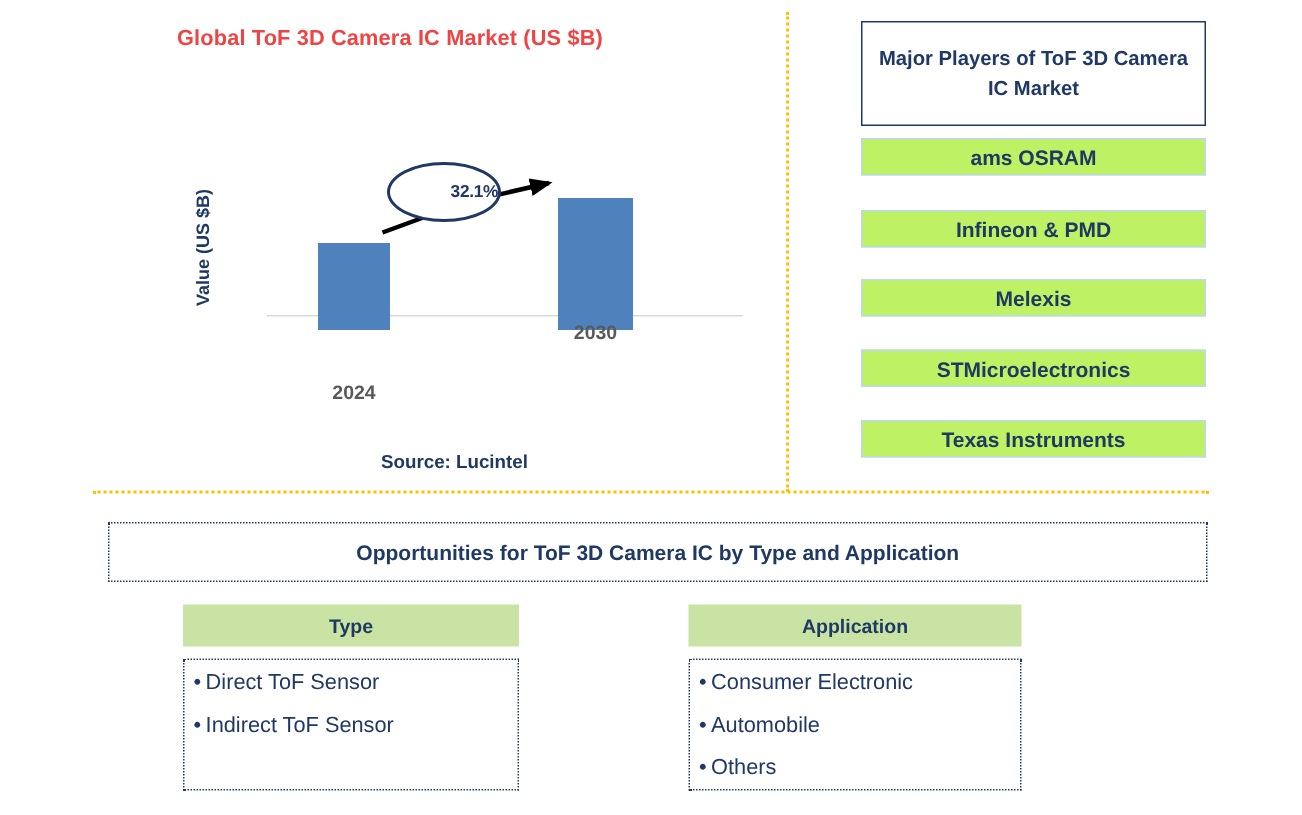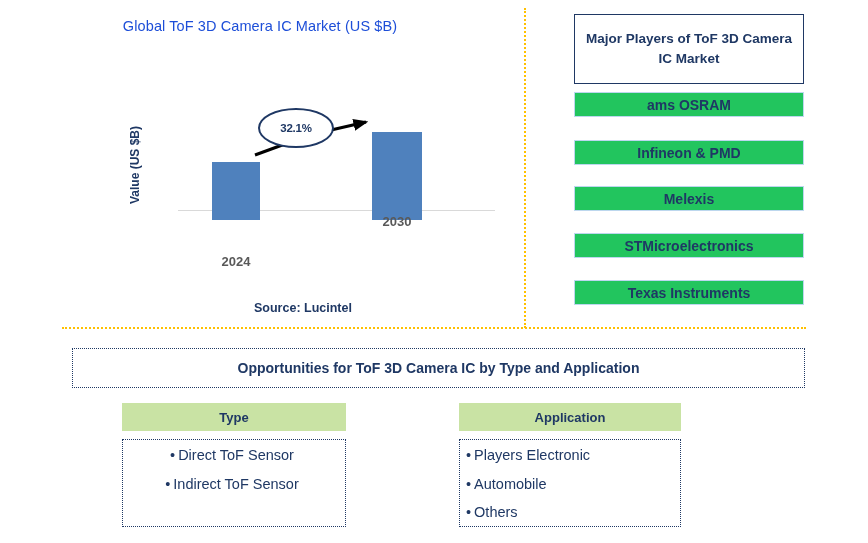--- a/index.html
+++ b/index.html
@@ -40,22 +40,22 @@
     position: absolute;
     left: 0; top: 0;
     width: 524px; height: 327px;
   }
   #chart-title {
     position: absolute;
     left: 0; top: 18px;
     width: 520px;
     text-align: center;
     font-size: 14.5px;
-    font-weight: normal;
-    color: #1d4ed8;
+    font-weight: bold;
+    color: #ef4444;
     letter-spacing: .1px;
   }
   #plot-area {
     position: absolute;
     left: 150px; top: 100px;
     width: 345px; height: 120px;
   }
   #y-axis-title {
     position: absolute;
     left: -22px;
@@ -90,21 +90,21 @@
     position: absolute;
     left: 108px;
     top: 8px;
     width: 72px;
     height: 36px;
     border: 2.6px solid #1F3864;
     border-radius: 50%;
     background: #ffffff;
     display: flex;
     align-items: center;
-    justify-content: center;
+    justify-content: flex-end;
     z-index: 3;
   }
   #cagr-value {
     font-size: 11.5px;
     font-weight: bold;
     color: #1F3864;
     letter-spacing: -.2px;
   }
   #growth-arrow {
     position: absolute;
@@ -160,21 +160,21 @@
   .player-box {
     position: absolute;
     left: 34px;
     width: 230px;
     height: 25px;
     border: 1px solid #BDD7EE;
     display: flex;
     align-items: center;
     justify-content: center;
     box-sizing: border-box;
-    background: #22c55e;
+    background: #bef264;
   }
   .player-label {
     font-size: 14px;
     font-weight: bold;
     color: #1F3864;
   }
   #player-0 { top: 92px; }
   #player-1 { top: 140px; }
   #player-2 { top: 186px; }
   #player-3 { top: 233px; }
@@ -212,21 +212,21 @@
     font-size: 13px;
     font-weight: bold;
     color: #1F3864;
   }
   .category-body {
     margin-top: 8px;
     border: 1.4px dotted #1F3864;
     box-sizing: border-box;
     padding: 8px 10px 8px 6px;
   }
-  #body-type { height: 88px; text-align: center; }
+  #body-type { height: 88px; }
   #body-application { height: 88px; }
   .bullet-item {
     font-size: 14.5px;
     color: #1F3864;
     line-height: 1.0;
     margin-bottom: 14px;
     white-space: nowrap;
   }
   .bullet-item:last-child { margin-bottom: 0; }
   .bullet-dot { margin-right: 3px; }
@@ -313,21 +313,21 @@
       </div>
     </div>
   </div>
 
   <div class="category-col" id="col-application">
     <div class="category-header">
       <span class="category-header-text">Application</span>
     </div>
     <div class="category-body" id="body-application">
       <div class="bullet-item">
-        <span class="bullet-dot">•</span><span>Players Electronic</span>
+        <span class="bullet-dot">•</span><span>Consumer Electronic</span>
       </div>
       <div class="bullet-item">
         <span class="bullet-dot">•</span><span>Automobile</span>
       </div>
       <div class="bullet-item">
         <span class="bullet-dot">•</span><span>Others</span>
       </div>
     </div>
   </div>
 

